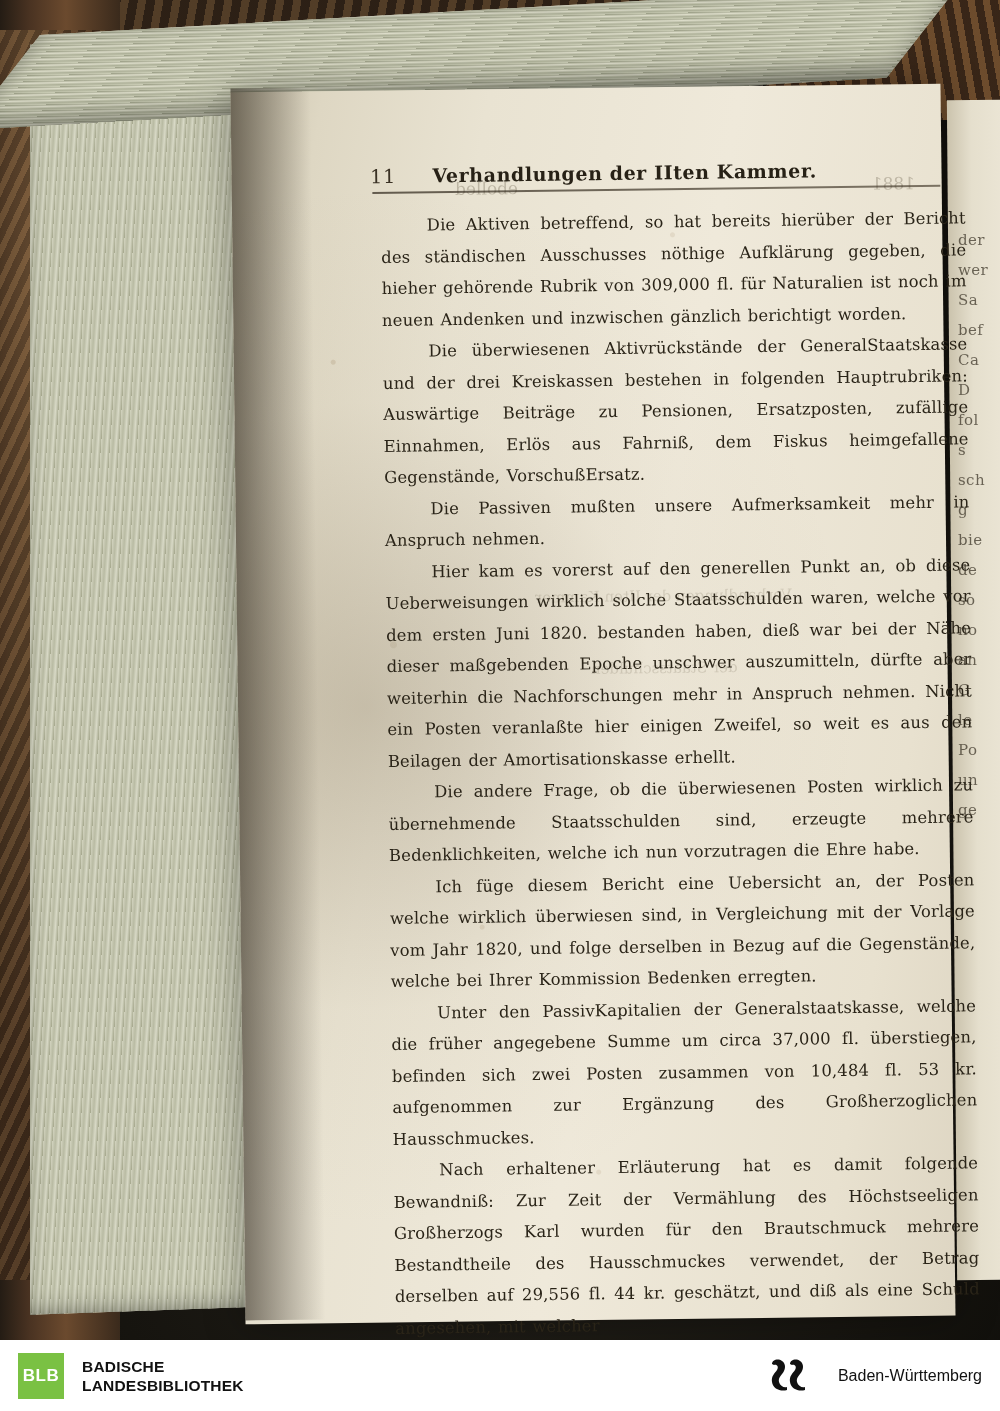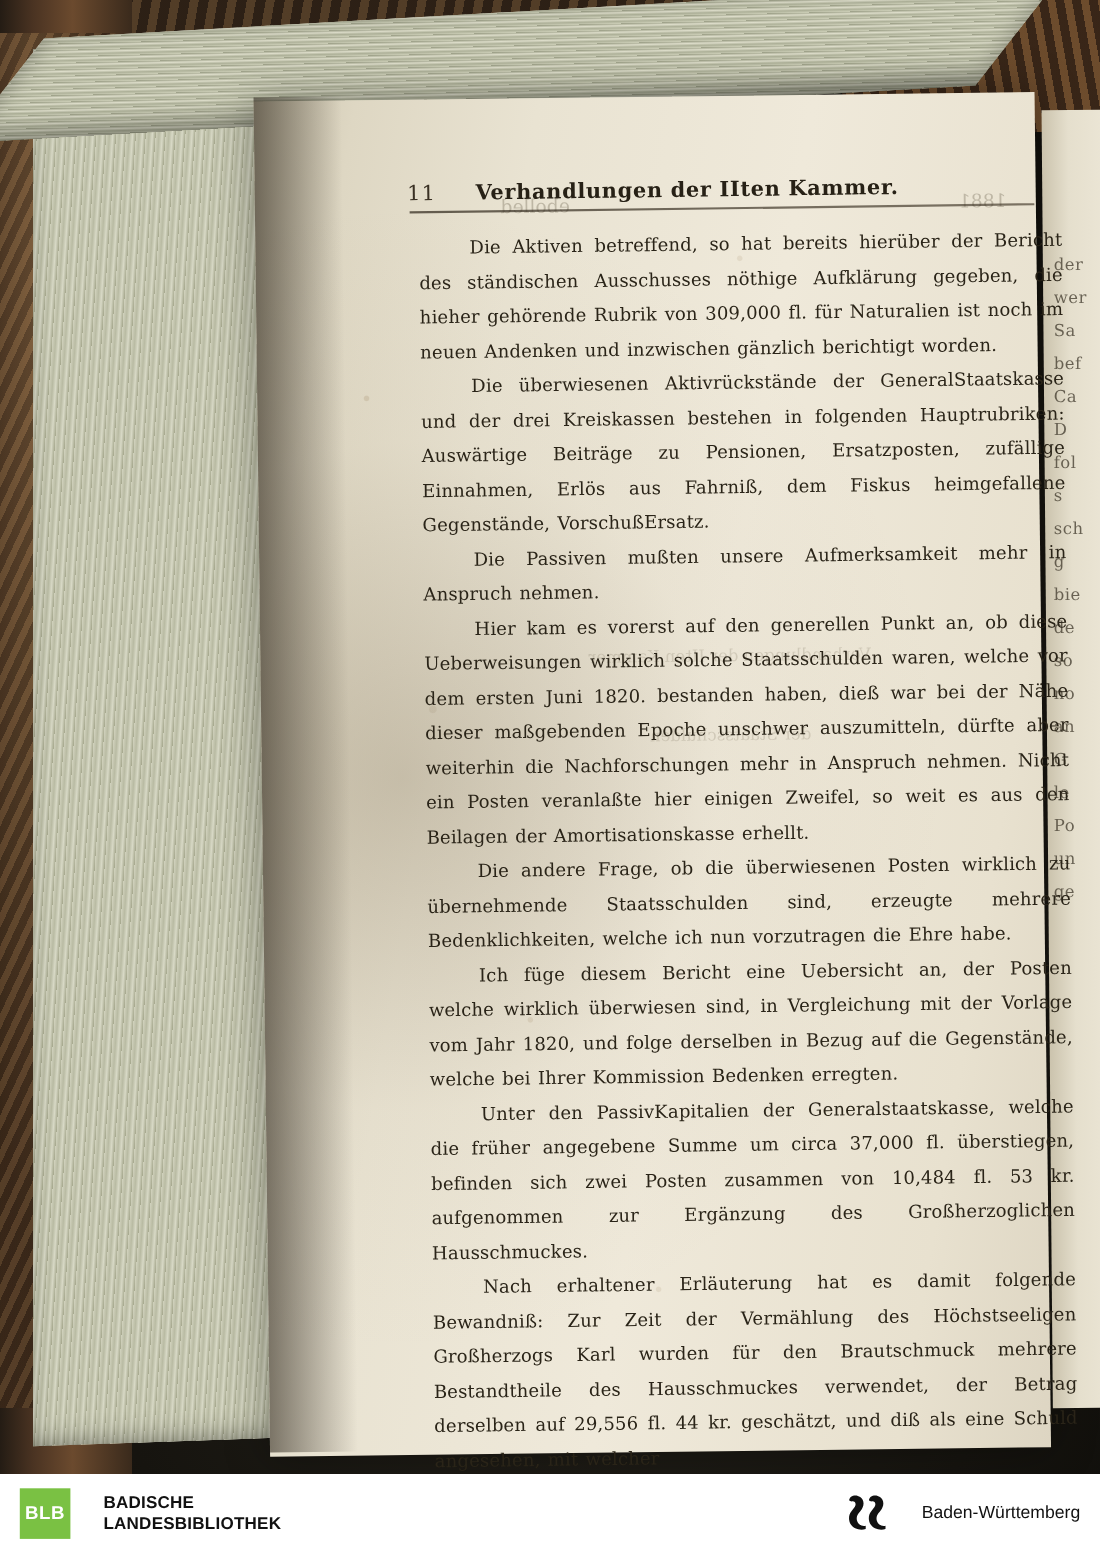--- a/index.html
+++ b/index.html
@@ -234,21 +234,21 @@
     background: #ffffff;
     display: flex;
     align-items: center;
     justify-content: space-between;
     padding: 0 18px;
     box-sizing: border-box;
   }
   .brand-left {
     display: flex;
     align-items: center;
-    gap: 30px;
+    gap: 18px;
   }
   .blb-logo {
     width: 46px; height: 46px;
     background: #7ac143;
     color: #fff;
     font-family: "Liberation Sans", sans-serif;
     font-weight: bold;
     font-size: 17px;
     display: flex;
     align-items: center;

